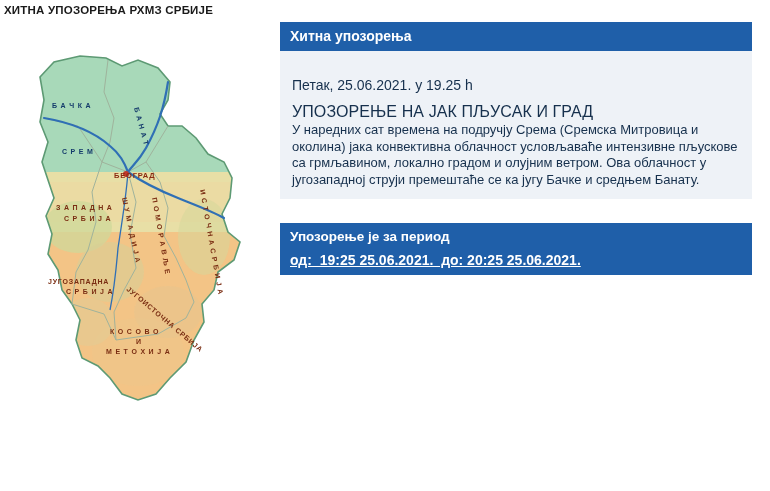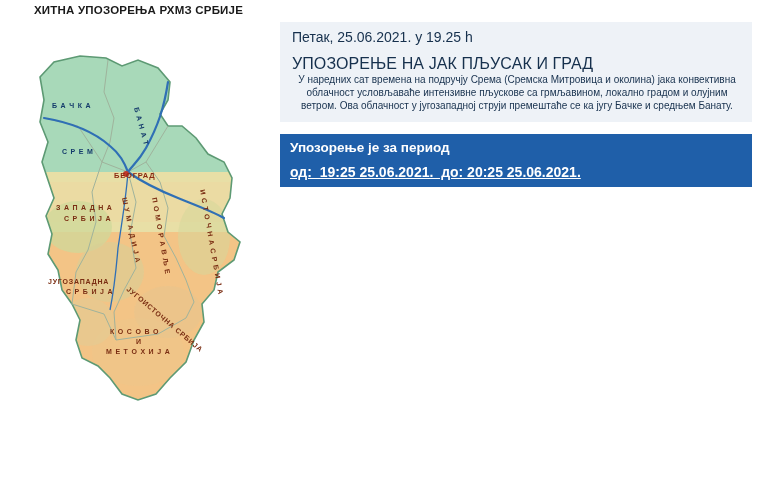--- a/index.html
+++ b/index.html
@@ -11,21 +11,21 @@
     width: 770px;
     height: 491px;
     font-family: "Liberation Sans", sans-serif;
     color: #1a1a1a;
     position: relative;
     overflow: hidden;
   }
 
   #page-title {
     position: absolute;
-    left: 34px;
+    left: 4px;
     top: 4px;
     font-size: 11.5px;
     font-weight: bold;
     letter-spacing: 0.2px;
     color: #1a1a1a;
     white-space: nowrap;
   }
 
   #map-panel {
     position: absolute;
@@ -55,46 +55,46 @@
     line-height: 1.15;
   }
 
   .bar-sub {
     font-weight: bold;
     font-size: 13.5px;
   }
 
   .body-block {
     background: #eef2f7;
-    padding: 4px 10px 10px 10px;
+    padding: 23px 10px 10px 10px;
   }
 
   .datetime {
     font-size: 14px;
     color: #16304d;
     padding: 3px 0 10px 2px;
   }
 
   .alert-heading {
     font-size: 16px;
     color: #16304d;
     padding: 0 0 1px 2px;
     letter-spacing: 0.1px;
   }
 
   .alert-text {
-    font-size: 10px;
+    font-size: 13px;
     color: #16304d;
     line-height: 1.28;
     padding: 0 0 0 2px;
-    text-align: center;
+    text-align: left;
   }
 
   #period-bar {
-    margin-top: 12px;
+    margin-top: 24px;
   }
 
   #period-range {
     background: #1f5fa9;
     color: #ffffff;
     font-weight: bold;
     font-size: 14px;
     padding: 1px 10px 7px 10px;
     white-space: pre;
     text-decoration: underline;
@@ -189,20 +189,21 @@
 
     <text class="mlabel" x="108" y="268" transform="rotate(40 108 268)">ЈУГОИСТОЧНА СРБИЈА</text>
 
     <text class="mlabel" x="92" y="312">К О С О В О</text>
     <text class="mlabel" x="118" y="322">И</text>
     <text class="mlabel" x="88" y="332">М Е Т О Х И Ј А</text>
   </svg>
 </div>
 
 <div id="alert-panel">
+  <div class="bar">Хитна упозорења</div>
   <div class="body-block">
     <div class="datetime">Петак, 25.06.2021. у 19.25 h</div>
     <div class="alert-heading">УПОЗОРЕЊЕ НА ЈАК ПЉУСАК И ГРАД</div>
     <div class="alert-text">У наредних сат времена на подручју Срема (Сремска Митровица и околина) јака конвективна облачност условљаваће интензивне пљускове са грмљавином, локално градом и олујним ветром. Ова облачност у југозападној струји премештаће се ка југу Бачке и средњем Банату.</div>
   </div>
   <div class="bar bar-sub" id="period-bar">Упозорење је за период</div>
   <div id="period-range">од:  19:25 25.06.2021.  до: 20:25 25.06.2021.</div>
 </div>
 
 </body></html>

